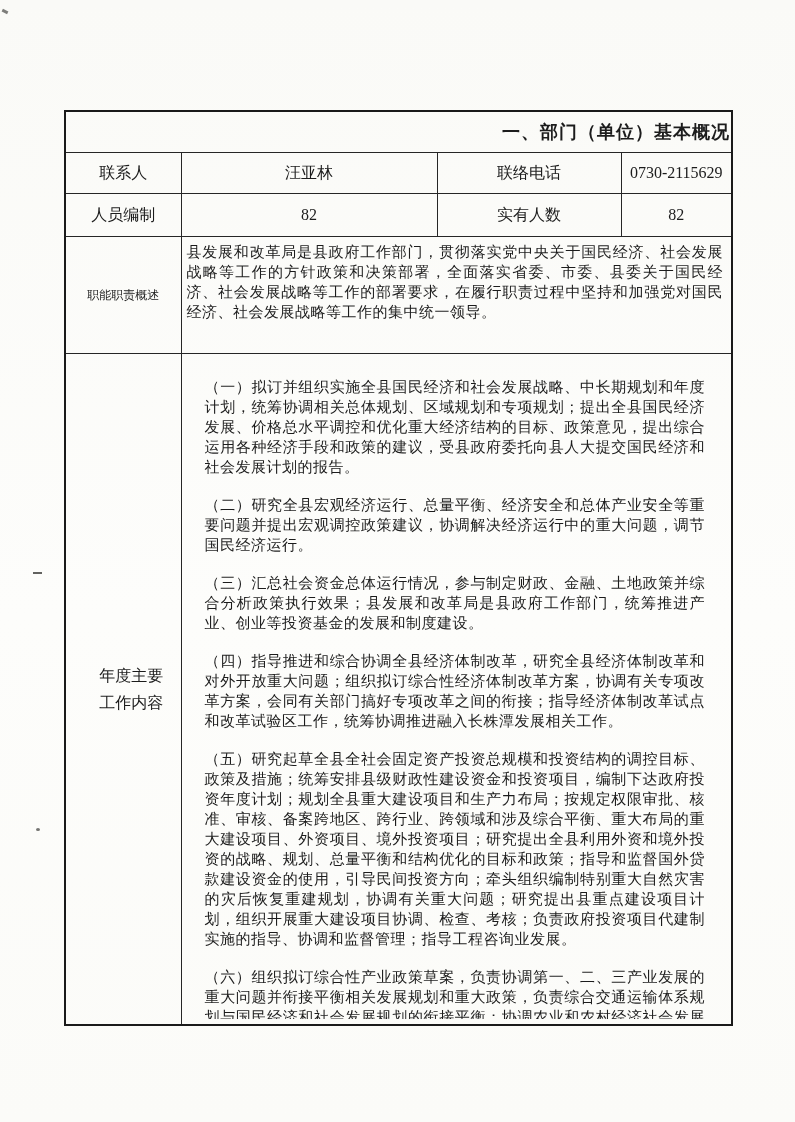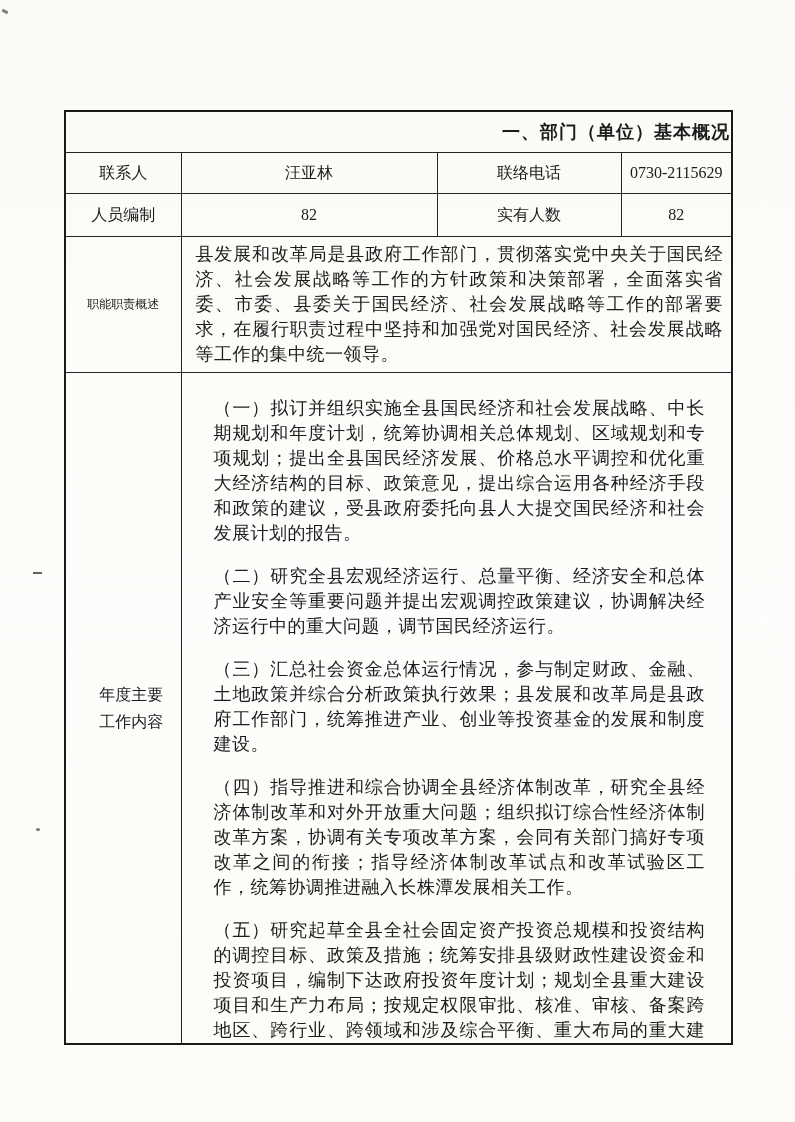--- a/index.html
+++ b/index.html
@@ -44,23 +44,23 @@
     vertical-align: middle;
     font-size: 16px;
   }
   .r2 td { height: 40px; text-align: center; }
   .lbl {
     text-align: center;
     vertical-align: middle;
     font-size: 16px;
   }
   .content {
-    padding: 5px 8px 5px 14px;
-    font-size: 18px;
-    line-height: 25px;
+    padding: 5px 8px 5px 5px;
+    font-size: 15px;
+    line-height: 20px;
     text-align: justify;
     vertical-align: top;
     letter-spacing: 0.5px;
   }
   .duty-row .content { height: 106px; }
   .duty-row .lbl { font-size: 12px; }
 
   .annual-lbl div {
     text-align: center;
     font-size: 16px;

